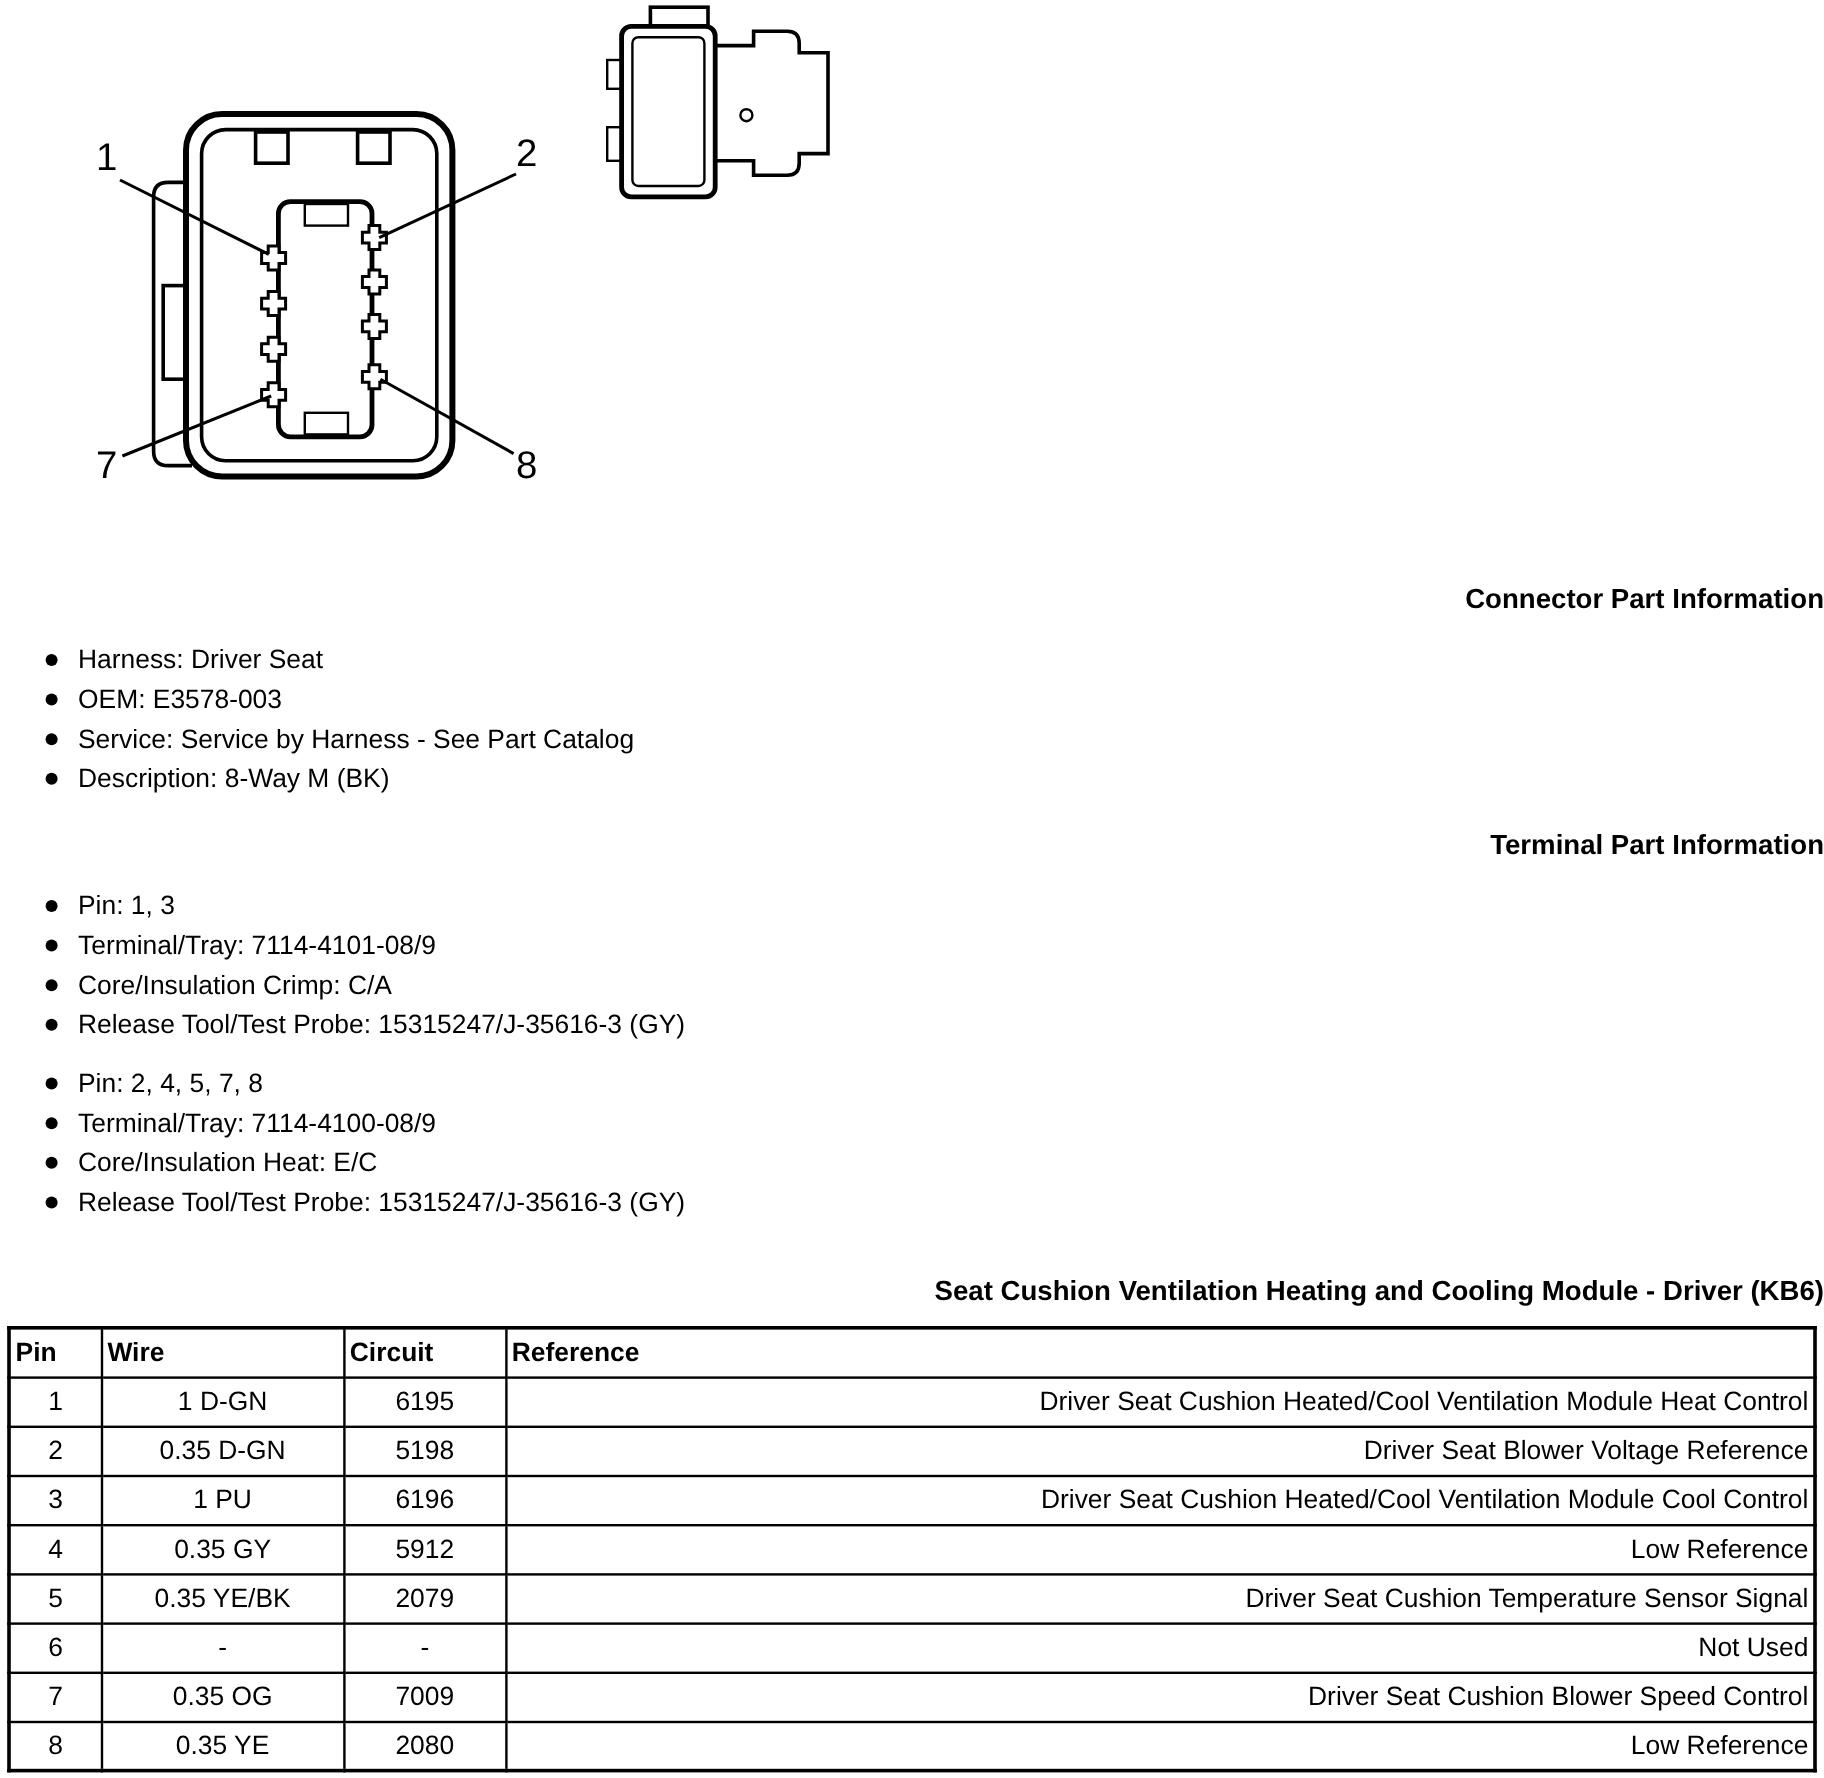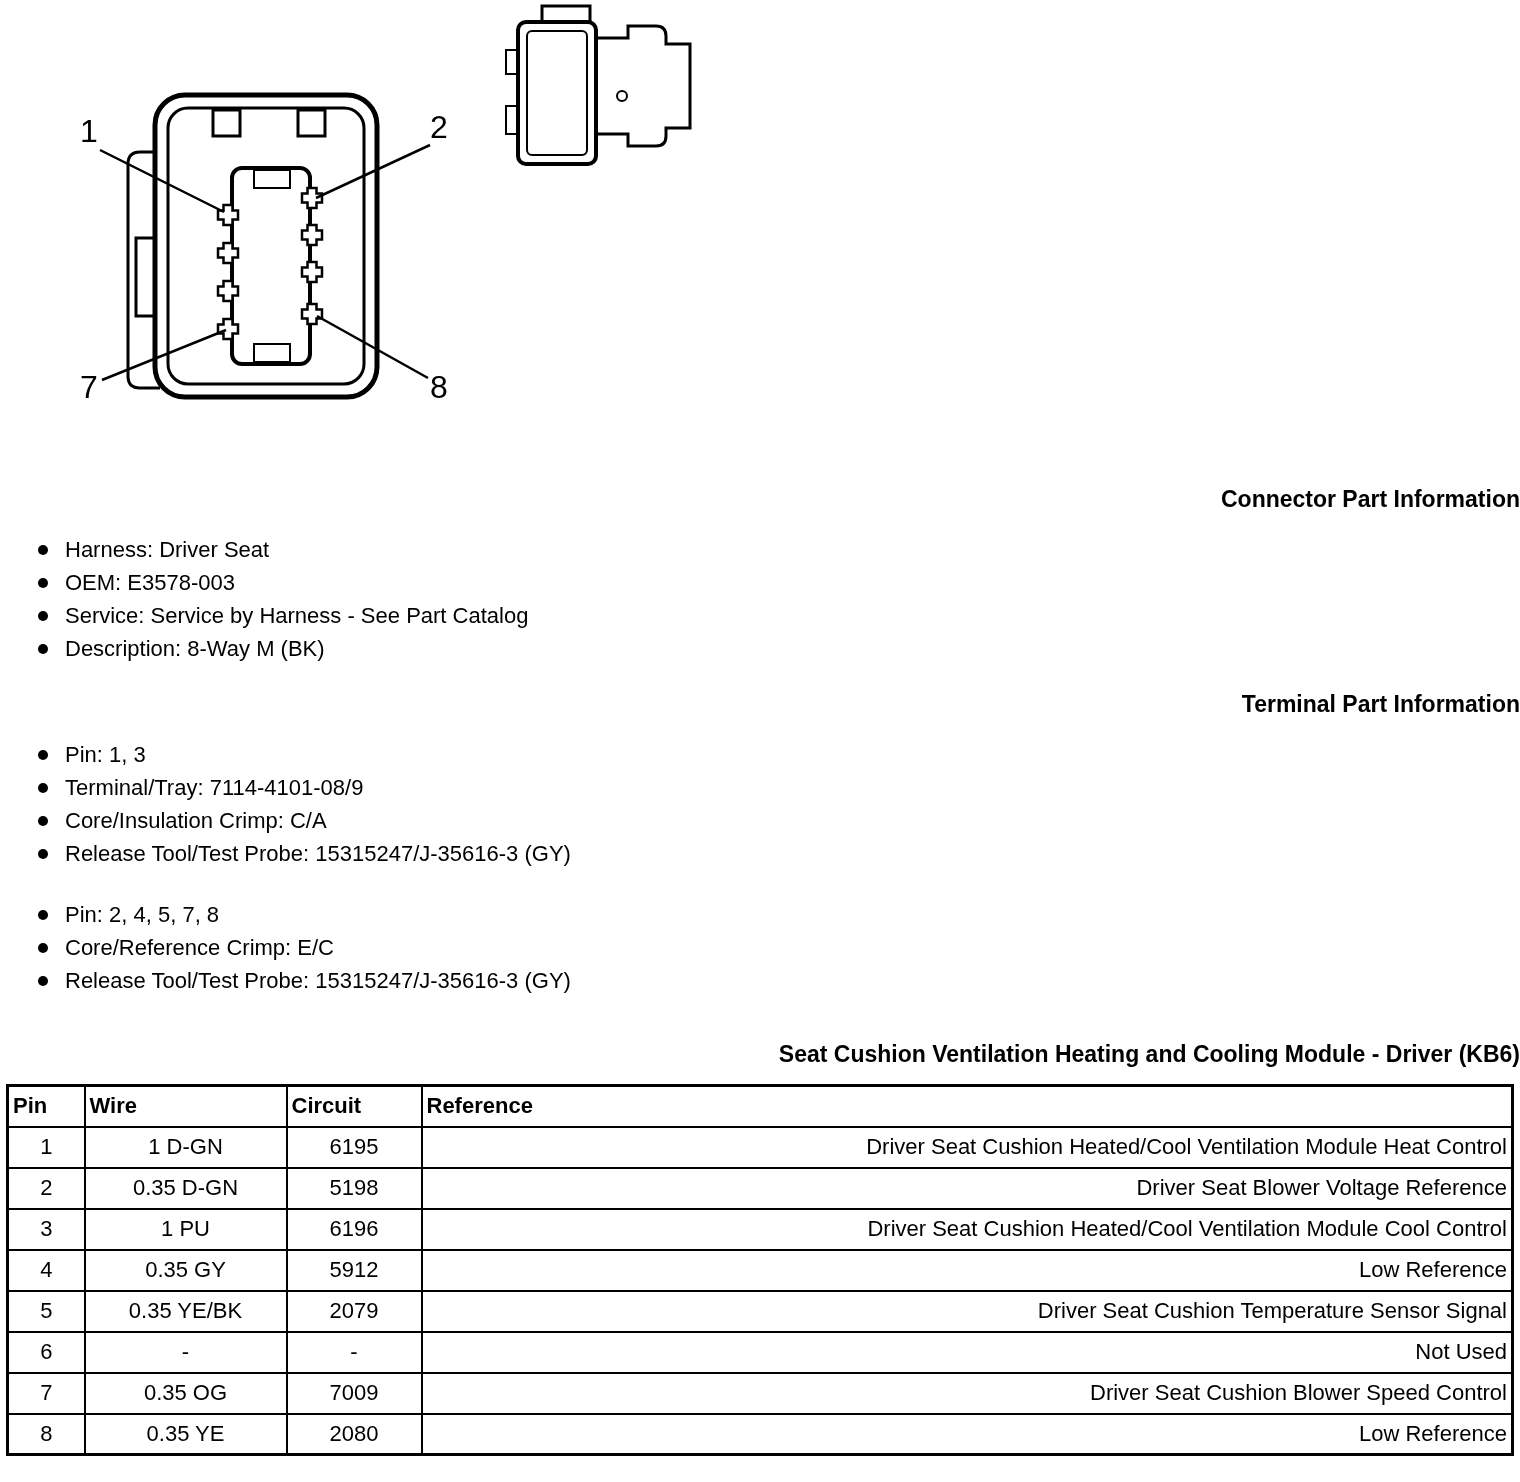--- a/index.html
+++ b/index.html
@@ -24,21 +24,21 @@
 
   .heading {
     font-size: 23px;
     font-weight: bold;
     margin: 46px 0 20px 14px;
     text-align: right;
   }
   .heading.second { margin-top: 26px; }
 
   .bullet-list { list-style: none; margin-left: 38px; text-align: center; }
-  .bullet-list.group2 { margin-top: 28px; }
+  .bullet-list.group2 { margin-top: 16px; }
   .bullet-item {
     display: flex;
     align-items: center;
     height: 33px;
     font-size: 22px;
   }
   .dot {
     width: 10px; height: 10px;
     border-radius: 50%;
     background: #000;
@@ -173,21 +173,25 @@
       </li>
     </ul>
 
     <ul class="bullet-list group2">
       <li class="bullet-item">
         <span class="dot"></span>
         <span>Pin: 2, 4, 5, 7, 8</span>
       </li>
       <li class="bullet-item">
         <span class="dot"></span>
-        <span>Core/Reference Crimp: E/C</span>
+        <span>Terminal/Tray: 7114-4100-08/9</span>
+      </li>
+      <li class="bullet-item">
+        <span class="dot"></span>
+        <span>Core/Insulation Heat: E/C</span>
       </li>
       <li class="bullet-item">
         <span class="dot"></span>
         <span>Release Tool/Test Probe: 15315247/J-35616-3 (GY)</span>
       </li>
     </ul>
   </section>
 
   <div class="table-title">Seat Cushion Ventilation Heating and Cooling Module - Driver (KB6)</div>
 

